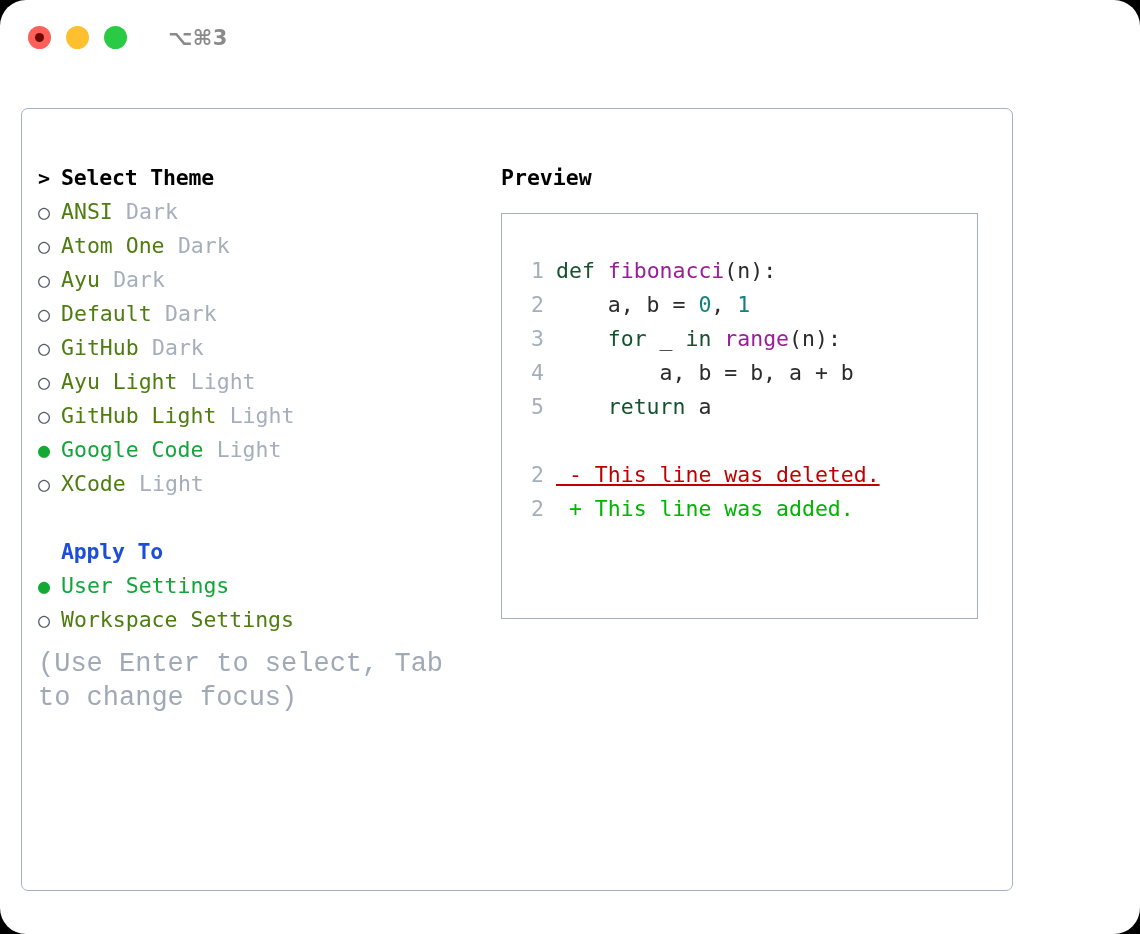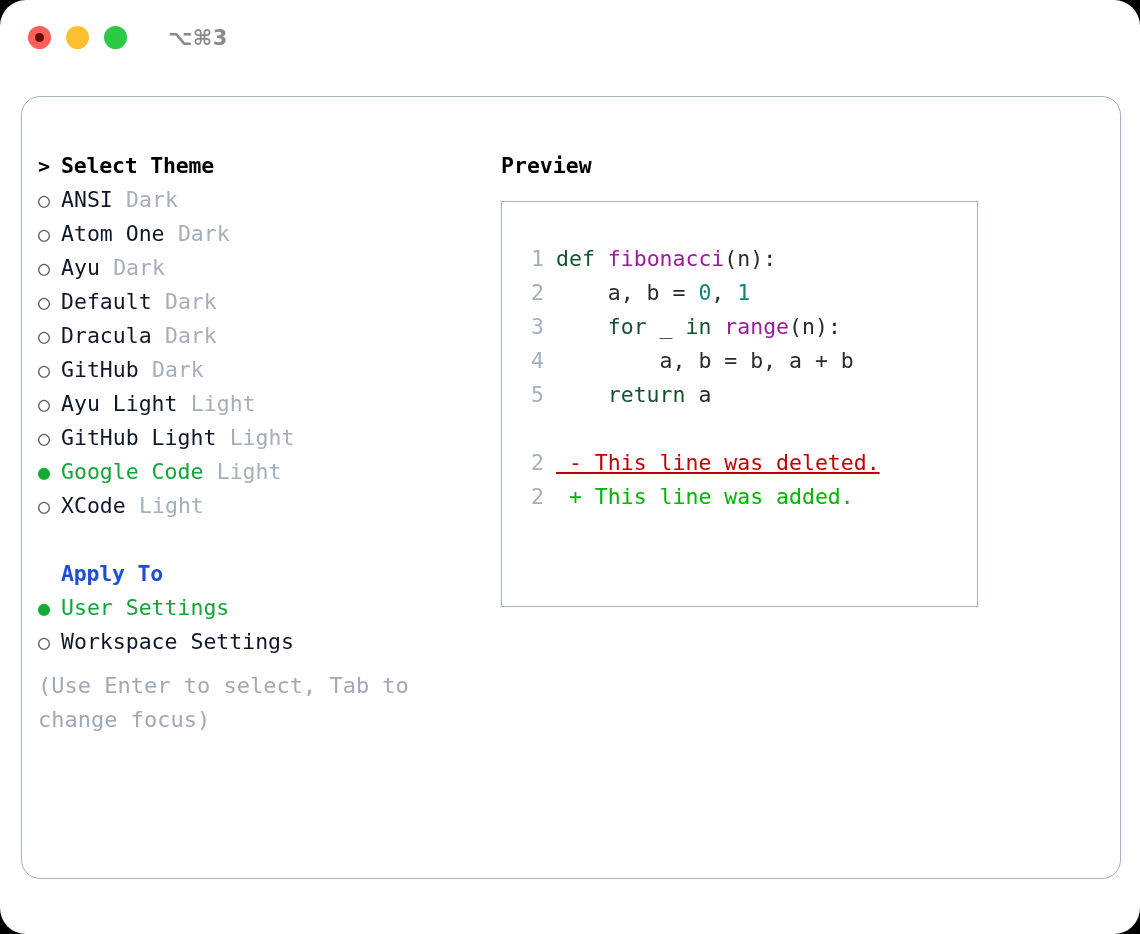--- a/index.html
+++ b/index.html
@@ -70,25 +70,25 @@
     font-weight: 700;
     letter-spacing: 0.5px;
     color: #8a8a8a;
     line-height: 28px;
   }
 
   
   .panel {
     position: absolute;
     left: 21px;
-    top: 96px;
-    width: 1100px;
+    top: 108px;
+    width: 992px;
     height: 783px;
     border: 1.6px solid #a6b1c0;
-    border-radius: 19px;
+    border-radius: 7px;
     box-sizing: border-box;
     background: #ffffff;
   }
 
   .panel-inner {
     position: absolute;
     left: 0; top: 0;
     width: 100%;
     height: 100%;
   }
@@ -124,36 +124,37 @@
   .section-head {
     font-weight: 700;
     color: #000000;
     letter-spacing: -0.2px;
   }
   .section-head .marker {
     color: #000000;
     font-weight: 700;
   }
 
-  .label-main { color: #0f172a; }
+  .label-main { color: #4d7c0f; }
   .label-main.green { color: #13a538; }
   .label-sub {
     color: #a5aebb;
     margin-left: 0.62em;
     text-align: center;
   }
 
   .spacer { height: 34px; }
 
   .hint {
     margin-top: 10px;
-    font-size: 22px;
+    font-size: 27px;
     line-height: 34px;
     color: #a0a9b6;
     width: 420px;
+    font-family: Liberation Mono, monospace;
   }
 
   
   .right-col {
     position: absolute;
     left: 479px;
     top: 52px;
     width: 500px;
   }
   .preview-title {
@@ -216,21 +217,20 @@
 
         <div class="row section-head">
           <span class="marker">&gt;</span><span>Select Theme</span>
         </div>
 
         <div id="theme-list">
             <div class="row"><span class="marker">○</span><span class="label-main">ANSI</span><span class="label-sub">Dark</span></div>
             <div class="row"><span class="marker">○</span><span class="label-main">Atom One</span><span class="label-sub">Dark</span></div>
             <div class="row"><span class="marker">○</span><span class="label-main">Ayu</span><span class="label-sub">Dark</span></div>
             <div class="row"><span class="marker">○</span><span class="label-main">Default</span><span class="label-sub">Dark</span></div>
-            <div class="row"><span class="marker">○</span><span class="label-main">Dracula</span><span class="label-sub">Dark</span></div>
             <div class="row"><span class="marker">○</span><span class="label-main">GitHub</span><span class="label-sub">Dark</span></div>
             <div class="row"><span class="marker">○</span><span class="label-main">Ayu Light</span><span class="label-sub">Light</span></div>
             <div class="row"><span class="marker">○</span><span class="label-main">GitHub Light</span><span class="label-sub">Light</span></div>
             <div class="row"><span class="marker sel">●</span><span class="label-main green">Google Code</span><span class="label-sub">Light</span></div>
             <div class="row"><span class="marker">○</span><span class="label-main">XCode</span><span class="label-sub">Light</span></div>
           </div>
 
         <div class="spacer"></div>
 
         <div class="row section-head" style="font-weight:700;color:#1d4ed8;">

